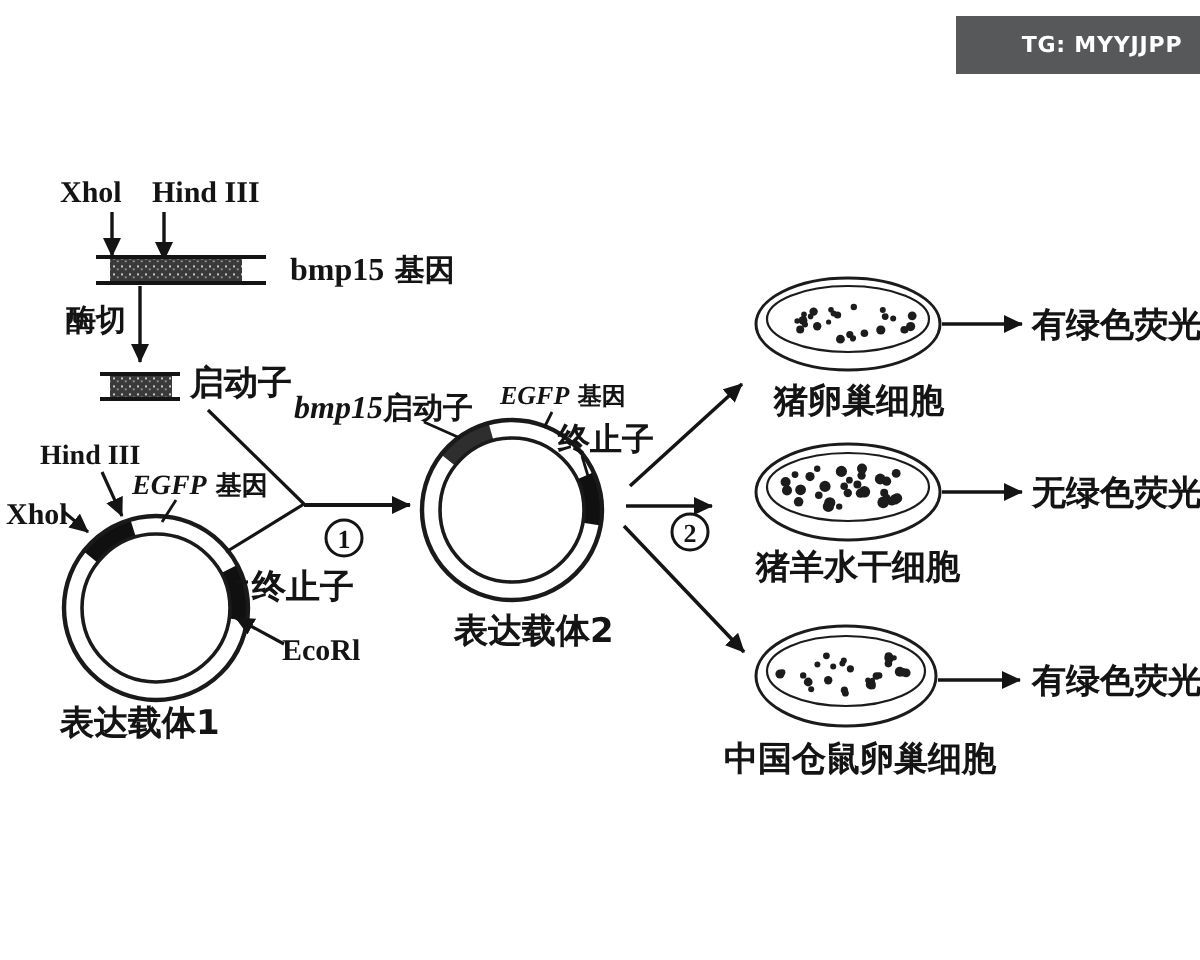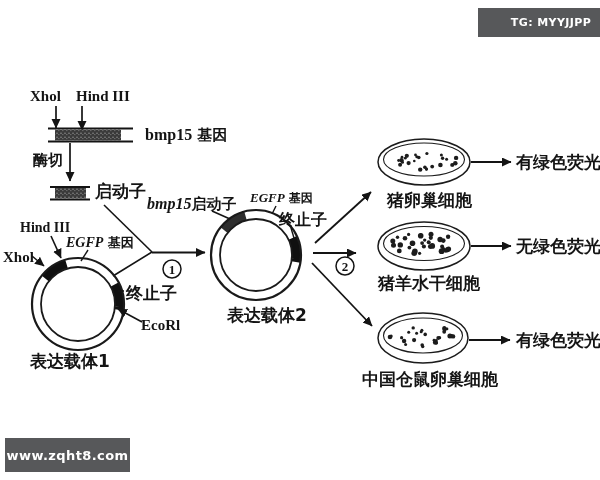--- a/index.html
+++ b/index.html
@@ -220,15 +220,14 @@
           <circle cx="436.4" cy="343.2" r="1.4" fill="#1c1c1c"></circle>
           <circle cx="453.1" cy="336.4" r="2.2" fill="#1c1c1c"></circle>
         </g>
   </g>
   <text x="362" y="385" font-size="17" class="cjk">中国仓鼠卵巢细胞</text>
   <line x1="469" y1="340" x2="510" y2="340" stroke="#141414" stroke-width="1.8" marker-end="url(#arr)"></line>
   <text x="516" y="346" font-size="17" class="cjk">有绿色荧光</text>
 </svg>
 
 <div id="tg-badge" class="badge">TG: MYYJJPP</div>
-<div id="site-badge" class="badge">www.zqht8.com</div>
 
 </div>
 
 </body></html>

